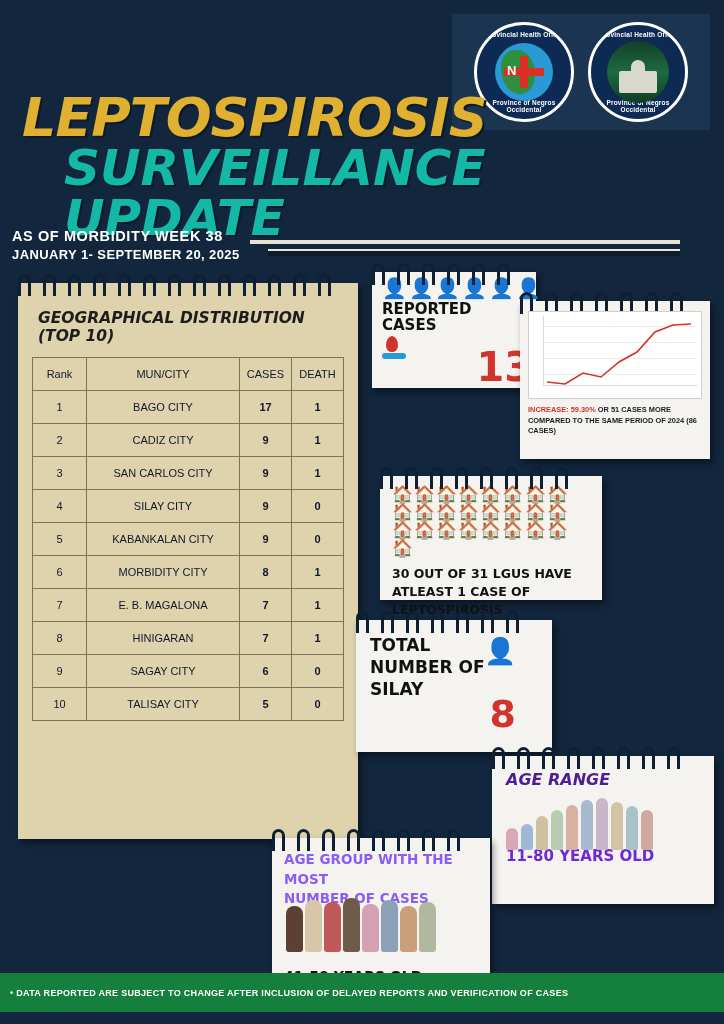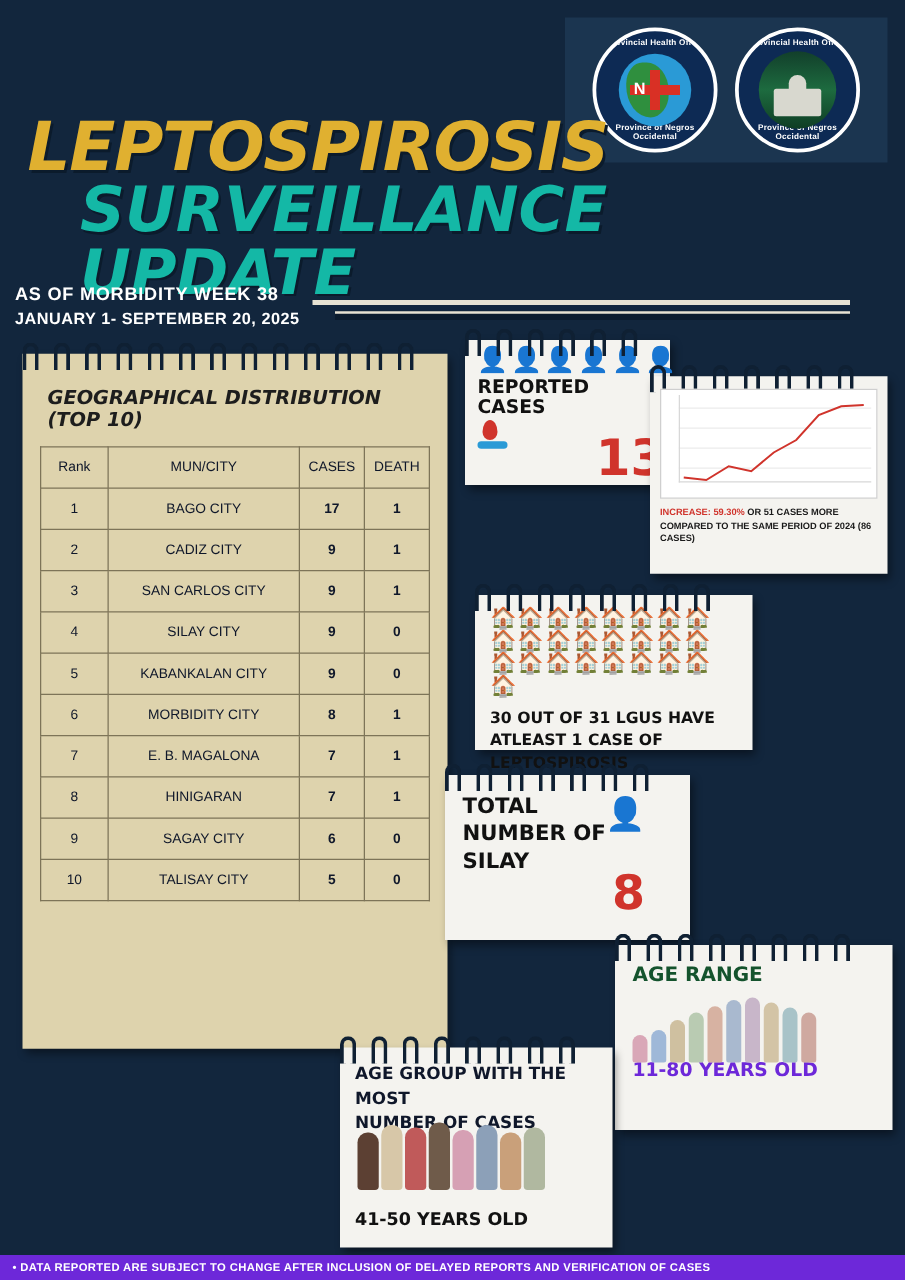--- a/index.html
+++ b/index.html
@@ -128,36 +128,36 @@
   .lgu .txt { font-size:12.5px; font-weight:bold; color:#111; line-height:1.45; font-family:"DejaVu Sans", sans-serif;}
 
   
   .deaths { left:356px; top:620px; width:196px; height:132px; padding:14px 14px; }
   .deaths .txt { font-size:17px; font-weight:bold; color:#111; line-height:1.3; font-family:"DejaVu Sans", sans-serif;}
   .deaths .fig { position:absolute; left:128px; top:16px; font-size:26px; color:#111; }
   .deaths .num { position:absolute; right:36px; bottom:16px; font-size:38px; font-weight:bold; color:#d0342c; font-family:"DejaVu Sans", sans-serif;}
 
   
   .agerange { left:492px; top:756px; width:222px; height:148px; padding:14px 14px; }
-  .agerange .hdr { font-size:16px; font-weight:bold; color:#14532d; font-family:"DejaVu Sans", sans-serif;}
+  .agerange .hdr { font-size:16px; font-weight:bold; color:#4c1d95; font-family:"DejaVu Sans", sans-serif;font-style:italic;}
   .agerange .val { font-size:15px; font-weight:bold; color:#6d28d9; margin-top:58px; font-family:"DejaVu Sans", sans-serif;}
   .people-art { position:absolute; left:14px; top:42px; display:flex; align-items:flex-end; gap:3px;}
   .pa { width:12px; background:#c9c0b4; border-radius:6px 6px 2px 2px; }
 
   
   .agegroup { left:272px; top:838px; width:218px; height:160px; padding:12px 12px; }
-  .agegroup .hdr { font-size:13.5px; font-weight:bold; color:#0f172a; line-height:1.45; font-family:"DejaVu Sans", sans-serif;}
+  .agegroup .hdr { font-size:13.5px; font-weight:bold; color:#8b5cf6; line-height:1.45; font-family:"DejaVu Sans", sans-serif;}
   .agegroup .val { font-size:14px; font-weight:bold; color:#111; position:absolute; left:12px; bottom:14px; font-family:"DejaVu Sans", sans-serif;}
   .crowd { position:absolute; left:14px; top:60px; display:flex; align-items:flex-end; gap:2px;}
   .cp { width:17px; border-radius:8px 8px 3px 3px; }
 
   
   .footer {
-    position:absolute; left:0; right:0; bottom:0; height:20px;
-    background:#6d28d9; display:flex; align-items:center;
+    position:absolute; left:0; right:0; bottom:12px; height:39px;
+    background:#15803d; display:flex; align-items:center;
   }
   .footer span { font-size:9px; font-weight:bold; letter-spacing:.3px; margin-left:10px; }
 </style>
 </head>
 <body>
 
 <div class="logo-band">
   <div class="logo">
     <div class="ring-text">
       <span class="top">Provincial Health Office</span>

